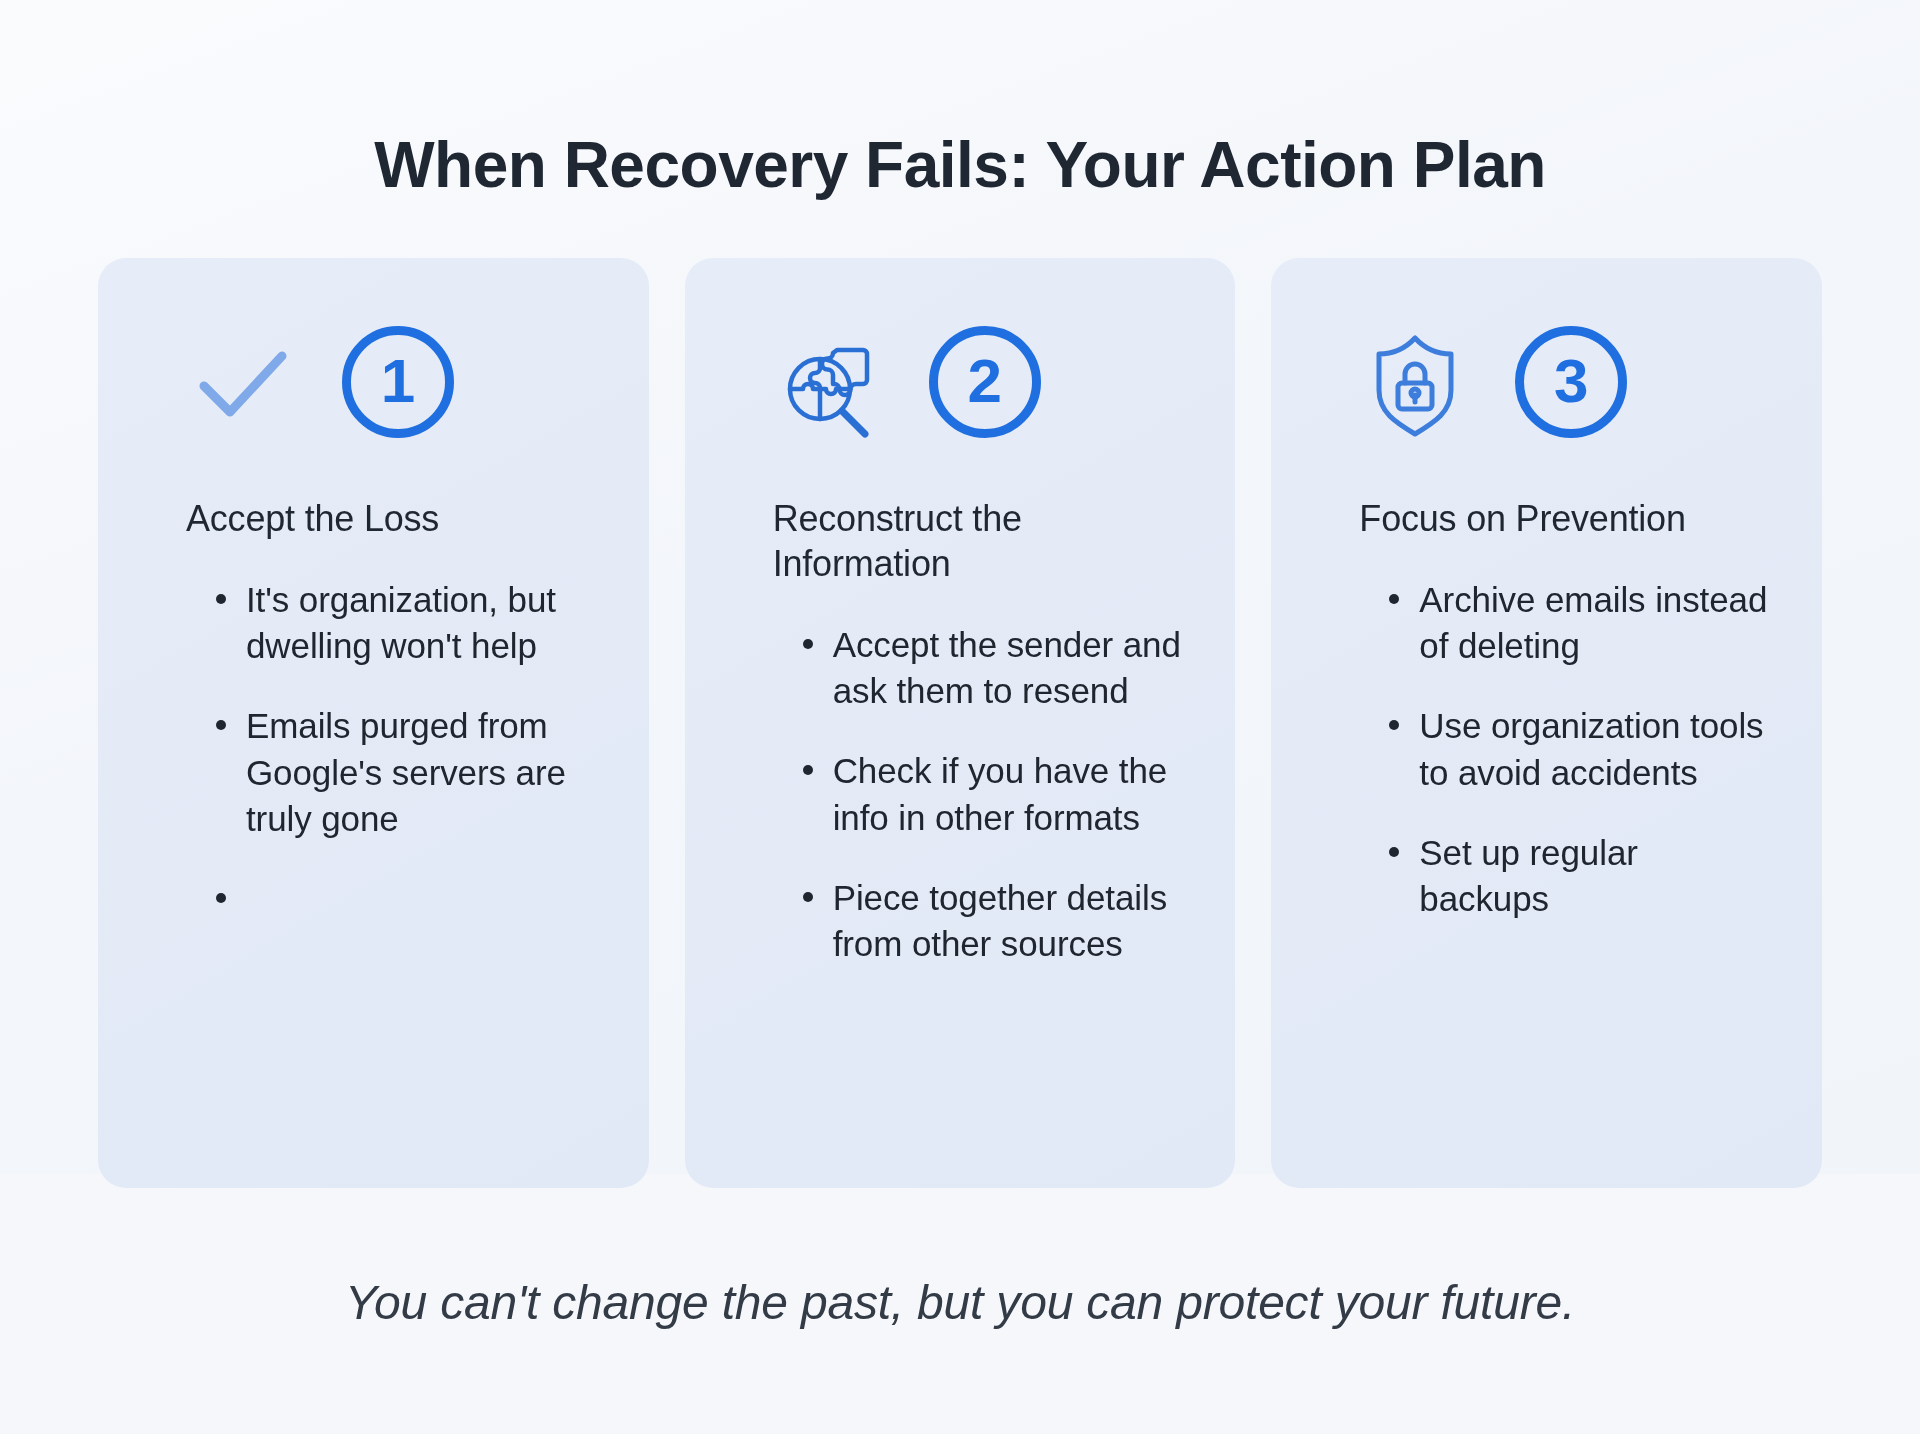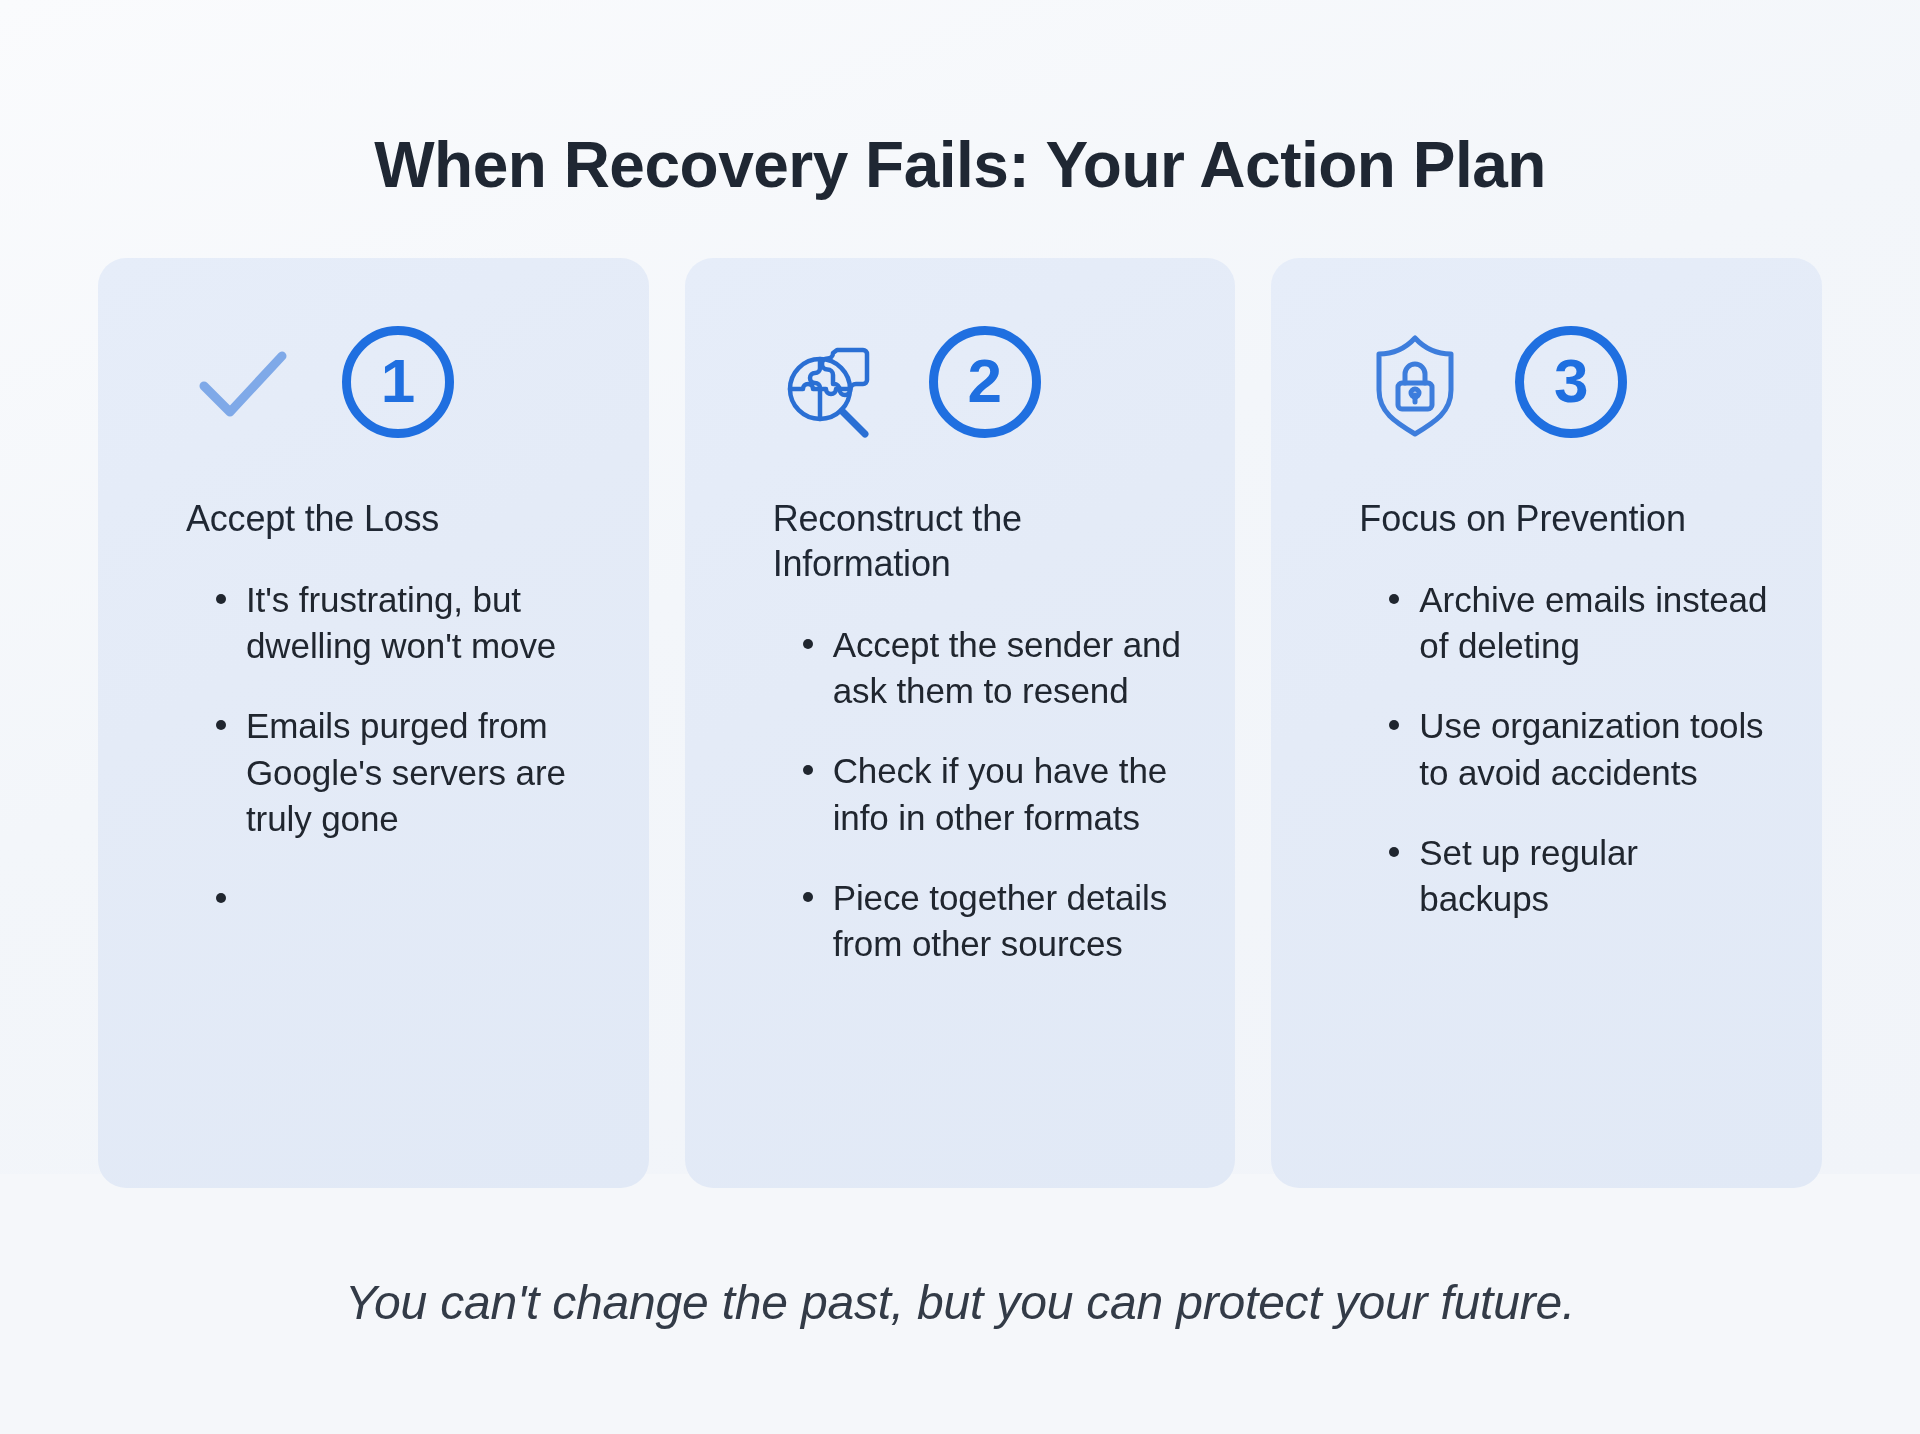--- a/index.html
+++ b/index.html
@@ -162,21 +162,21 @@
         <span class="num-badge">
           <span>1</span>
         </span>
       </div>
 
       <h2 class="card-heading">Accept the Loss</h2>
 
       <ul class="bullets">
         <li>
           <span class="dot"></span>
-          <span>It's frustrating, but dwelling won't move</span>
+          <span>It's organization, but dwelling won't help</span>
         </li>
         <li>
           <span class="dot"></span>
           <span>Emails purged from Google's servers are truly gone</span>
         </li>
         <li>
           <span class="dot"></span>
         </li>
       </ul>
     </section>

